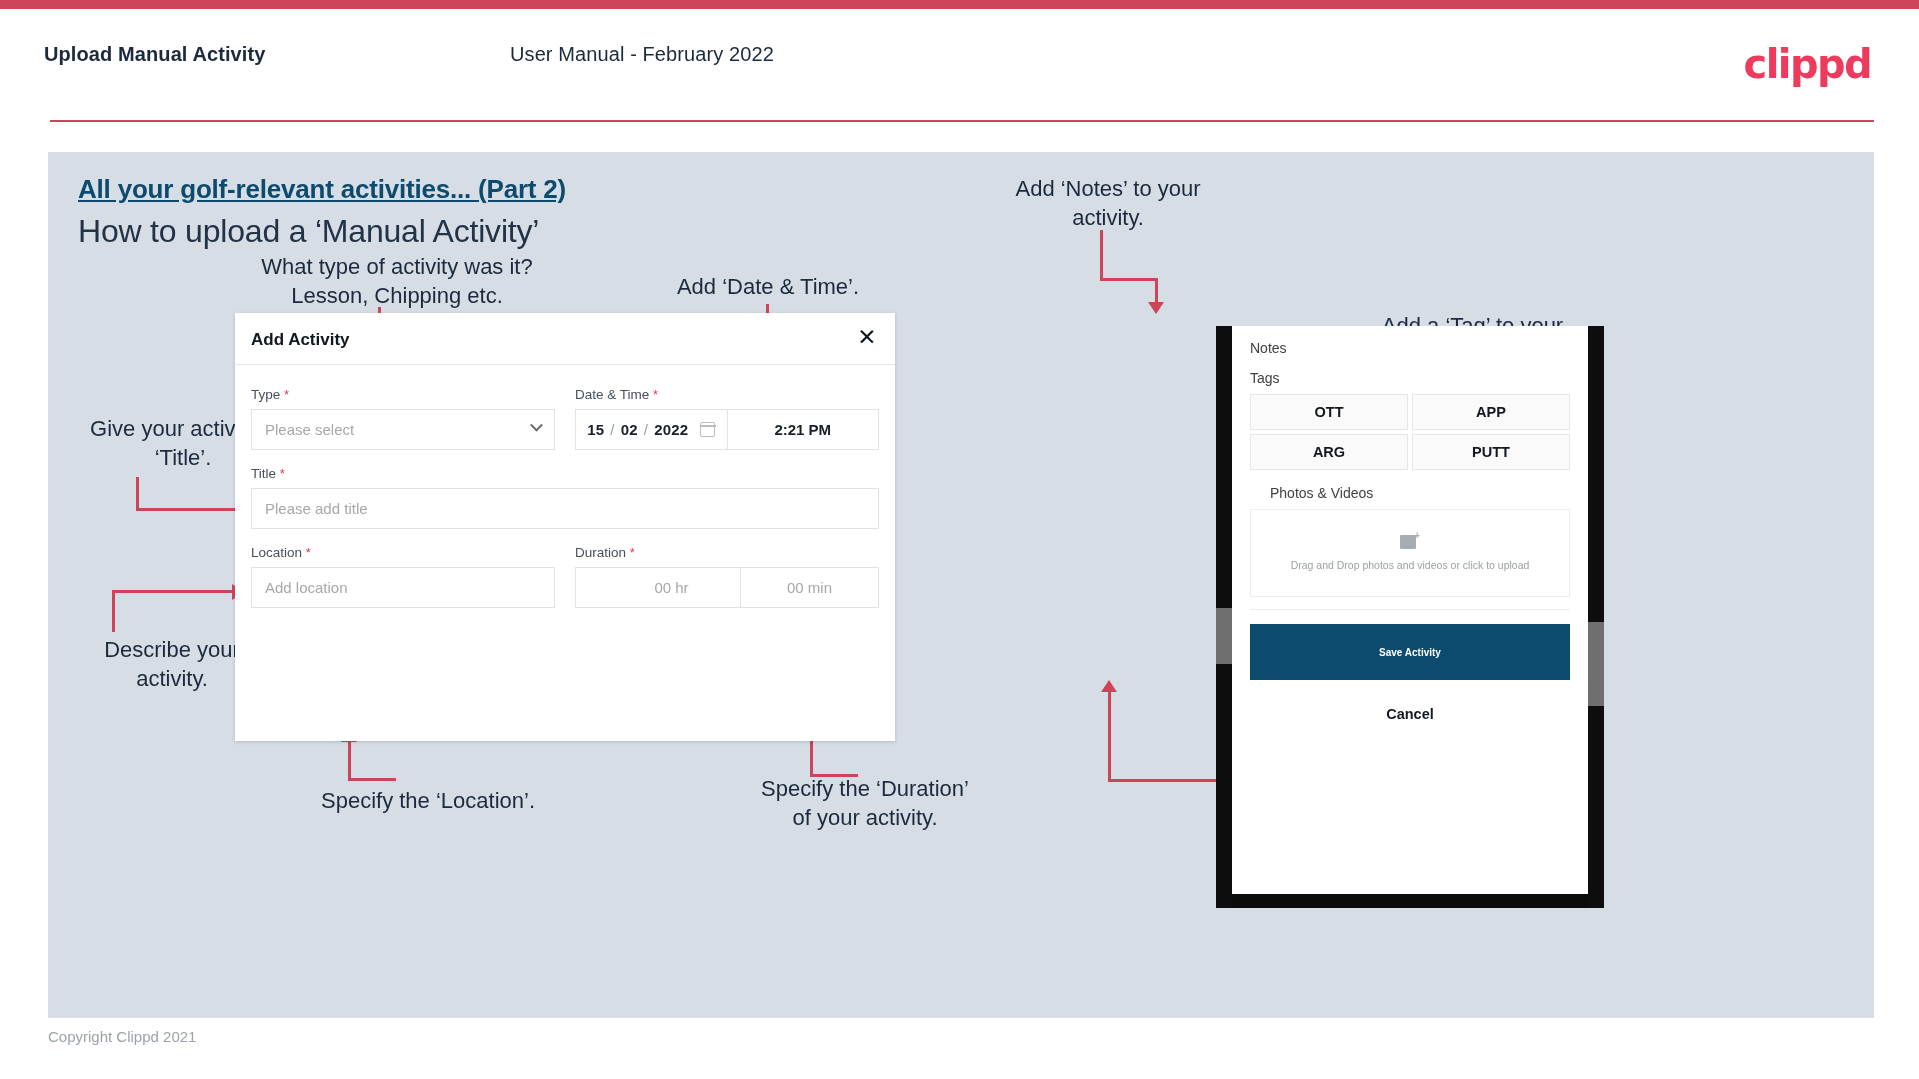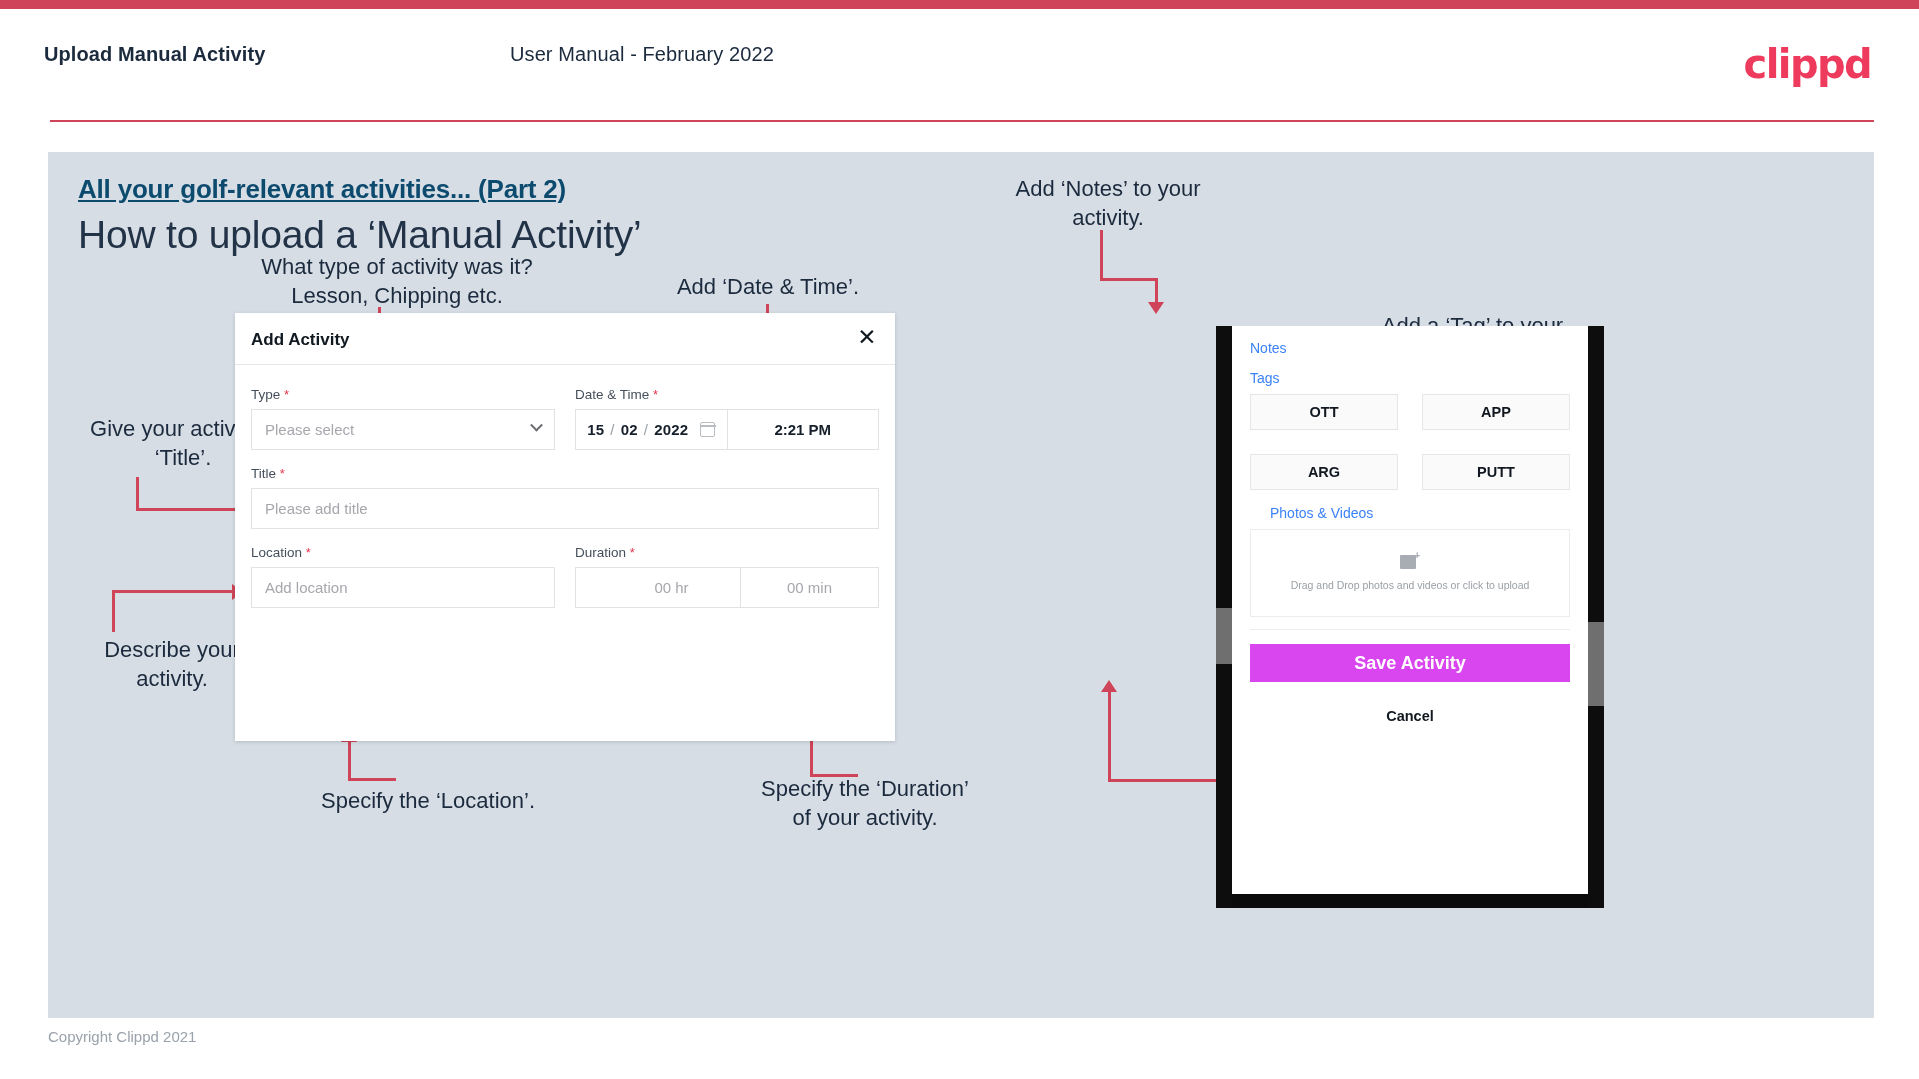--- a/index.html
+++ b/index.html
@@ -39,21 +39,21 @@
     position: absolute; left: 48px; top: 152px;
     width: 1826px; height: 866px;
     background: #d6dde5;
   }
   .slide-title {
     position: absolute; left: 30px; top: 22px;
     font-size: 26px; font-weight: 700; color: #0c4a6e; letter-spacing: -.2px; text-decoration: underline;
   }
   .slide-sub {
     position: absolute; left: 30px; top: 61px;
-    font-size: 39px; font-weight: 400; color: #223247; letter-spacing: -.2px;
+    font-size: 32px; font-weight: 400; color: #223247; letter-spacing: -.2px;
   }
 
   
   .anno {
     position: absolute;
     font-size: 22px; line-height: 29px; color: #1b2a3d;
     text-align: center; font-weight: 400; white-space: pre-line;
   }
 
   
@@ -141,45 +141,45 @@
     background: #0b0b0b;
   }
   .phone-side-l { position: absolute; left: 0; top: 0; width: 16px; height: 100%; background: #0d0d0d; }
   .phone-side-r { position: absolute; right: 0; top: 0; width: 16px; height: 100%; background: #0d0d0d; }
   .phone-side-l .nub { position:absolute; left:0; width:16px; background:#6f6f6f; }
   .phone-side-r .nub { position:absolute; right:0; width:16px; background:#6f6f6f; }
   .phone-screen {
     position: absolute; left: 16px; top: 0; right: 16px; bottom: 14px;
     background: #ffffff; padding: 14px 18px 0 18px;
   }
-  .plabel { font-size: 14px; color: #3b82f6; margin-bottom: 8px; }
+  .plabel { font-size: 14px; color: #404040; margin-bottom: 8px; }
   .pnotes {
     height: 64px; border: 1px solid #e6e6e6; background: #fff;
     padding: 9px 12px; font-size: 15px; color: #b0b0b6;
   }
-  .ptags { display: grid; grid-template-columns: 1fr 1fr; gap: 24px; }
+  .ptags { display: grid; grid-template-columns: 1fr 1fr; gap: 4px; }
   .ptag {
     height: 36px; border: 1px solid #e6e6e6; background: #fafafa;
     display: flex; align-items: center; justify-content: center;
     font-size: 14.5px; font-weight: 700; color: #111820;
   }
   .pdrop {
     height: 88px; border: 1px solid #ececec; background: #fff;
     display: flex; flex-direction: column; align-items: center; justify-content: center;
     gap: 8px;
   }
   .pdrop .cap { font-size: 10.5px; color: #9aa0a6; text-align: center; line-height: 15px; }
   .img-ico { width: 20px; height: 17px; position: relative; }
   .img-ico .bx { position:absolute; left:0; top:2px; width:16px; height:14px; background:#a8adb3; border-radius:1px; }
   .img-ico .pl { position:absolute; right:0; top:-1px; font-size:10px; color:#a8adb3; line-height:8px; font-weight:700;}
   .p-divider { height: 1px; background: #ededed; margin: 12px 0 14px; }
   .psave {
-    height: 38px; background: #d946ef;
+    height: 56px; background: #0c4a6e;
     display: flex; align-items: center; justify-content: center;
-    color: #ffffff; font-size: 18px; font-weight: 700;
+    color: #ffffff; font-size: 10px; font-weight: 700;
   }
   .pcancel {
     margin-top: 26px; text-align: center;
     font-size: 14.5px; font-weight: 700; color: #111820;
   }
 
   .footer {
     position: absolute; left: 48px; top: 1028px;
     font-size: 15px; color: #9aa2ab;
   }

